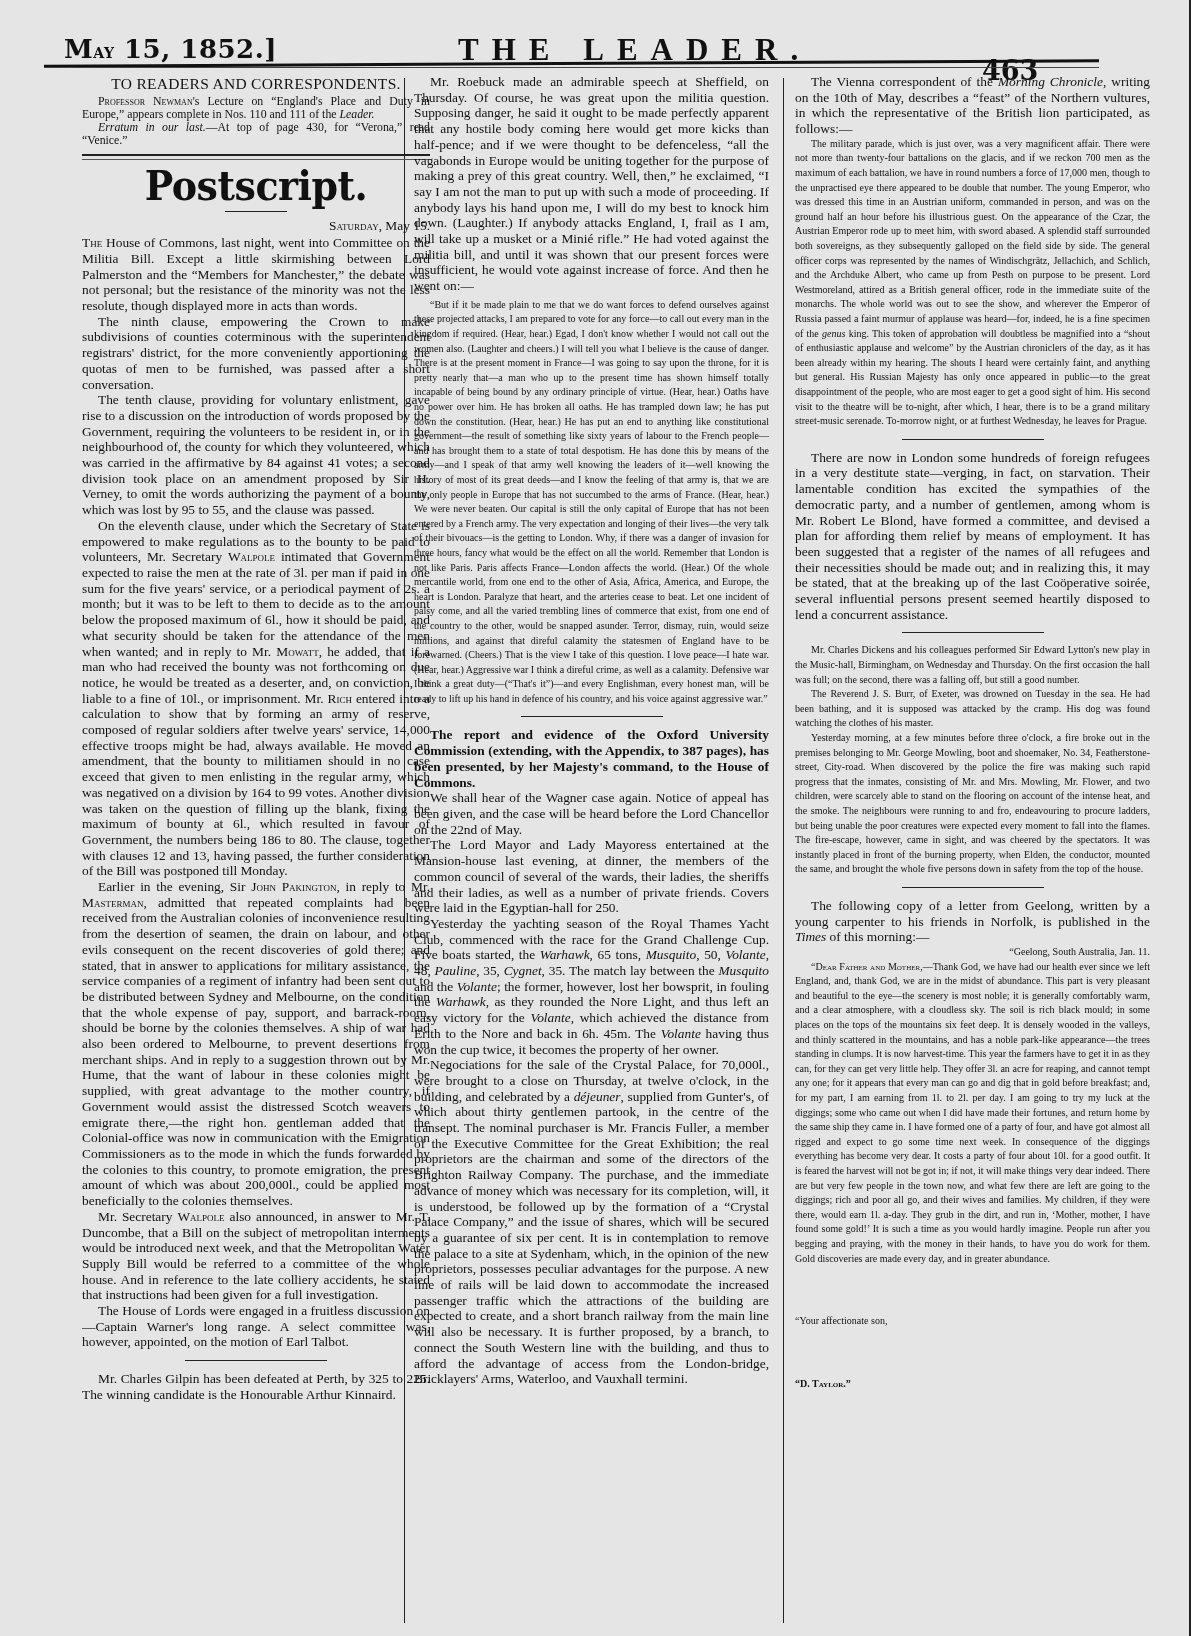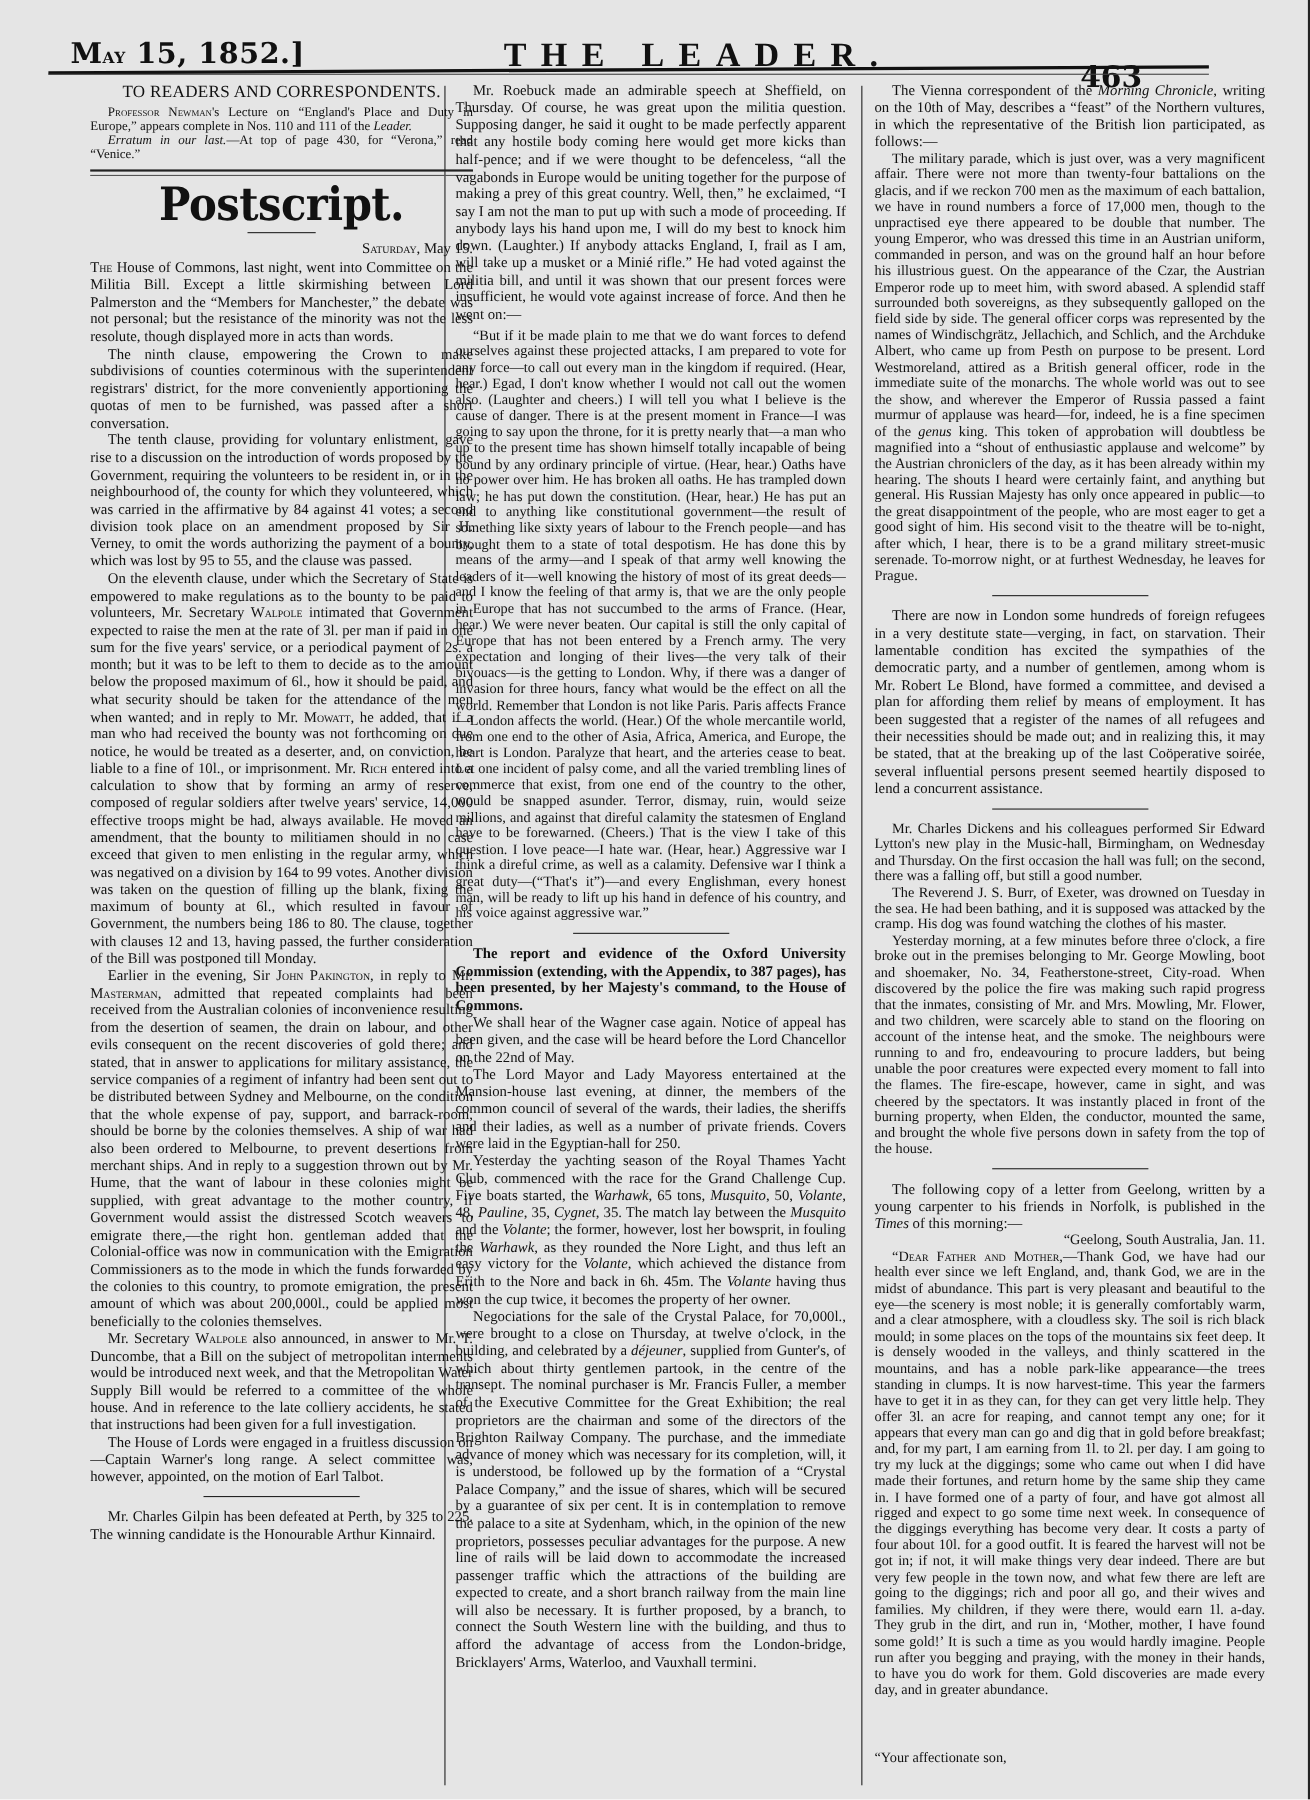--- a/index.html
+++ b/index.html
@@ -24,21 +24,21 @@
   .sc { font-variant: small-caps; }
   .it { font-style: italic; }
   .b { font-weight: bold; }
   .heading-corr { text-align: center; font-size: 15.5px; letter-spacing: 0.3px; margin: 2px 0 3px 0; text-indent: 0; }
   .small { font-size: 11.8px; line-height: 13.2px; }
   .blackletter { text-align: center; font-family: "DejaVu Serif", serif; font-weight: bold; font-size: 38px; line-height: 44px; margin: 4px 0 0 0; letter-spacing: -0.5px; text-indent: 0; transform: scaleY(1.1); }
   .shortrule { width: 62px; height: 1px; background: #222; margin: 3px auto 6px auto; }
   .midrule { width: 142px; height: 1px; background: #222; margin: 10px auto 10px auto; }
   .doublerule { height: 3px; border-top: 2px solid #222; border-bottom: 1px solid #555; margin: 6px 0 4px 0; }
   .dateline { text-align: right; margin: 0 0 2px 0; text-indent: 0; }
-  .quote { font-size: 13px; line-height: 14.6px; }
+  .quote { font-size: 10px; line-height: 14.6px; }
   .right { text-align: right; text-indent: 0; }
   .sig { text-indent: 0; padding-right: 40px; margin-top: 48px; }
 </style>
 </head>
 <body>
 
 <div class="page">
 
   <div class="masthead">
     <div class="mast-date"><span>M</span><span class="sc">ay</span><span> 15, 1852.]</span></div>

